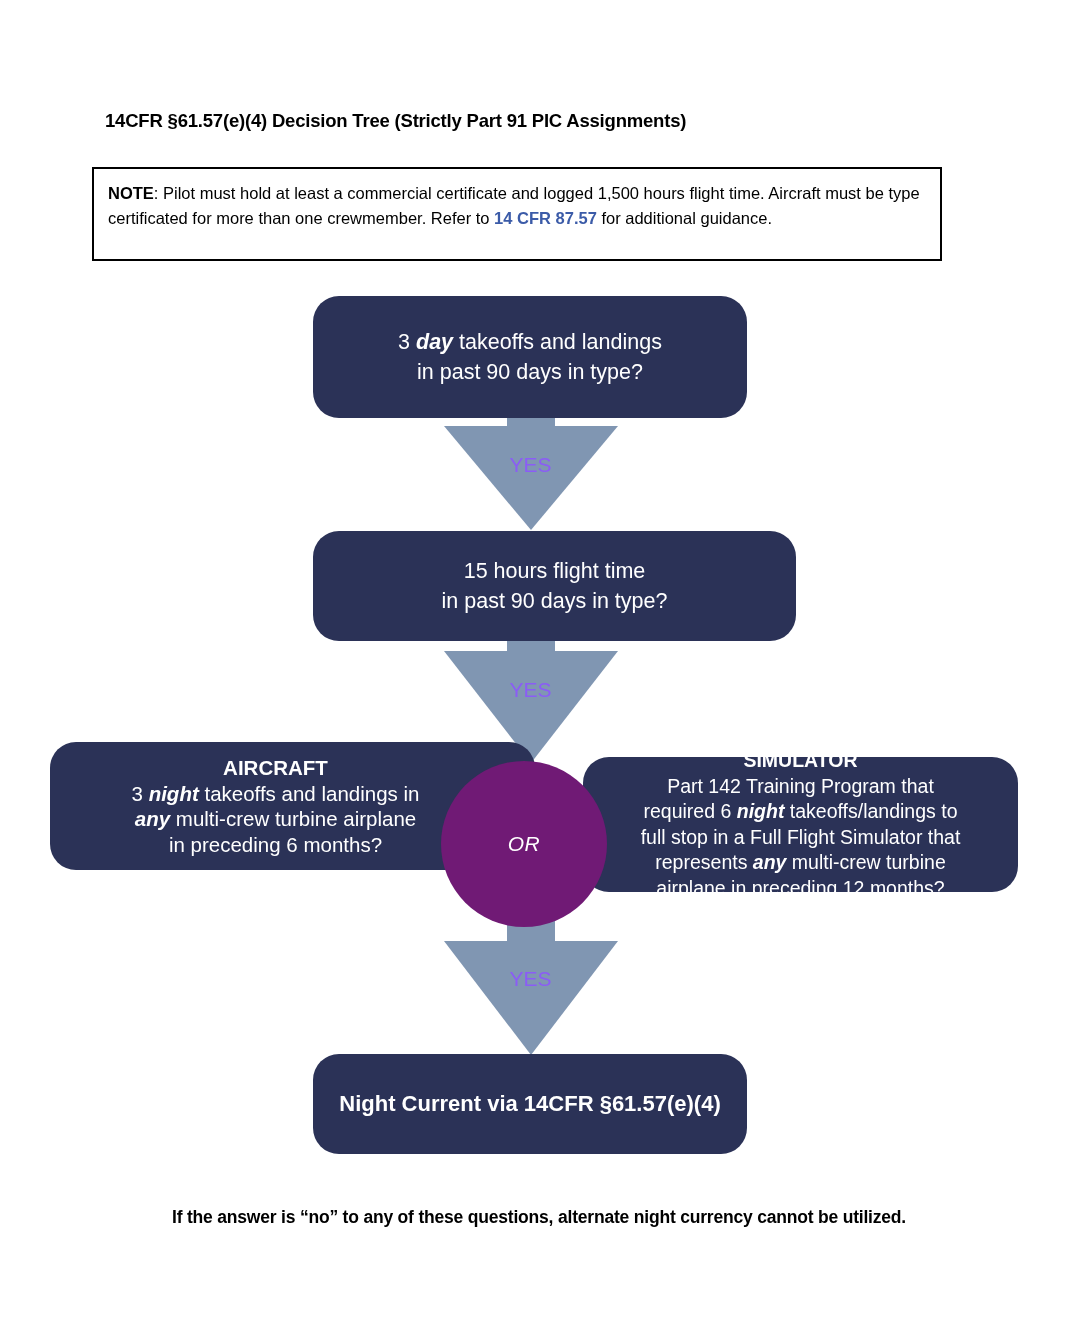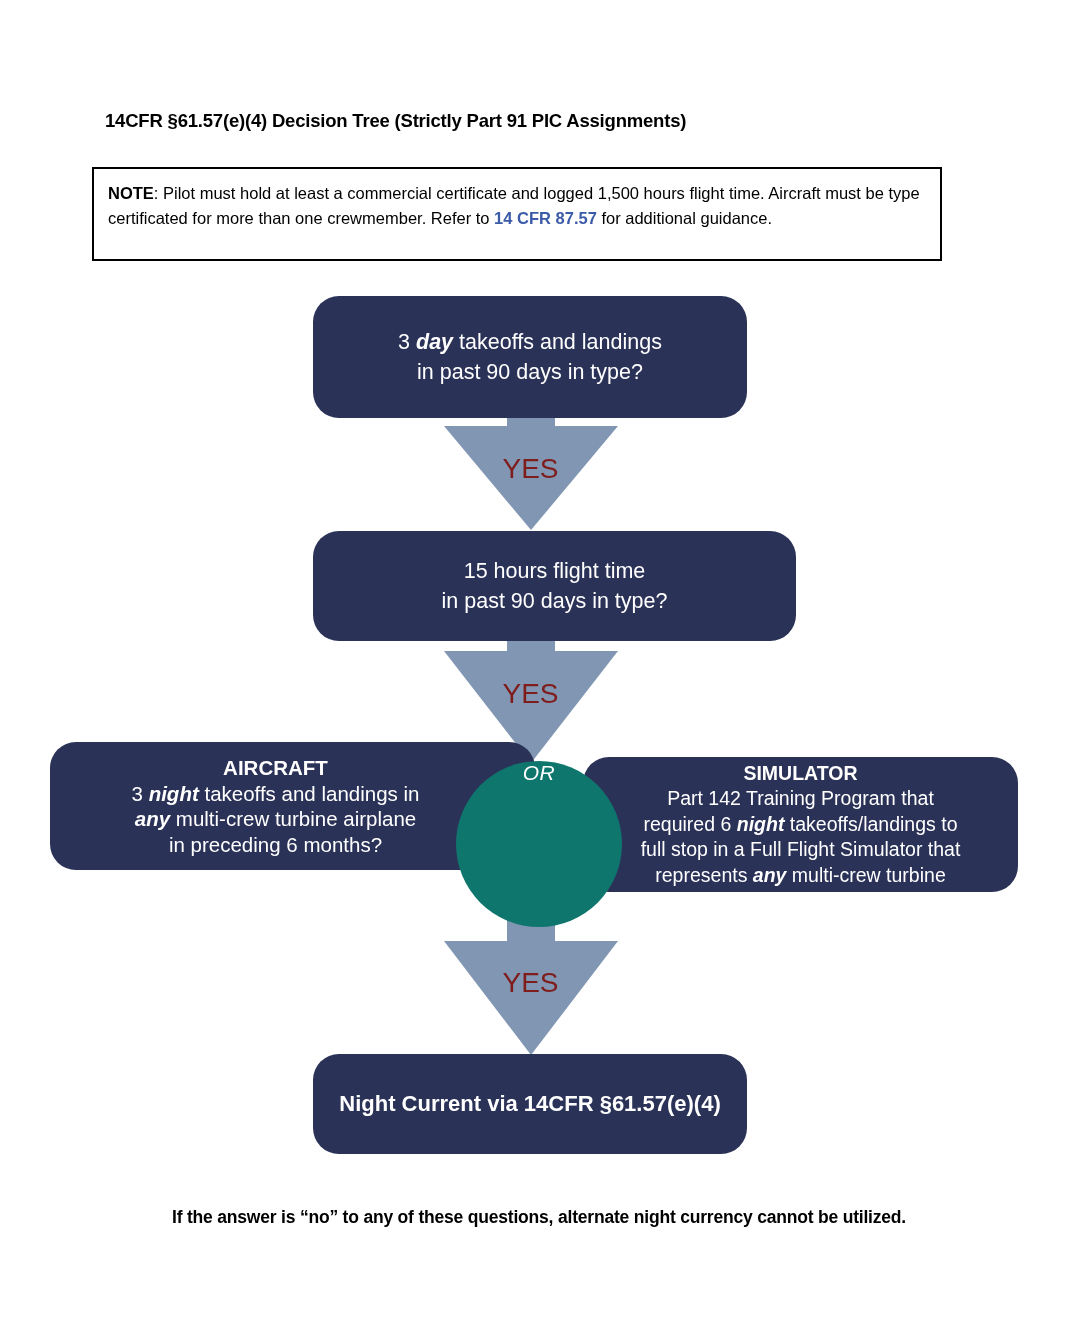--- a/index.html
+++ b/index.html
@@ -91,28 +91,29 @@
   #node-aircraft  .heading { line-height: 25.5px; font-size: 20.5px; }
   #node-result   { left: 313px; top: 1054px; width: 434px; height: 100px; }
   #node-result .line {
     font-size: 22px;
     font-weight: bold;
   }
 
   
   #or-circle {
     position: absolute;
-    left: 456px;
+    left: 441px;
     top: 761px;
     width: 166px;
     height: 166px;
     border-radius: 50%;
-    background: #0f766e;
+    background: #701a75;
     color: #ffffff;
     display: flex;
+    align-items: center;
     justify-content: center;
     z-index: 4;
   }
   #or-circle .or-label {
     font-size: 21px;
     font-style: italic;
     letter-spacing: 0.5px;
   }
 
   
@@ -140,22 +141,22 @@
     border-right-style: solid;
     border-top-style: solid;
     border-left-color: transparent;
     border-right-color: transparent;
     border-top-color: #8096b2;
   }
   .arrow .arrow-label {
     position: absolute;
     left: 50%;
     transform: translateX(-50%);
-    color: #7f1d1d;
-    font-size: 28px;
+    color: #8b5cf6;
+    font-size: 21px;
     white-space: nowrap;
   }
 
   
   #arrow-1 { left: 443px; top: 408px; width: 175px; height: 130px; }
   #arrow-1 .stem { width: 48px; height: 20px; top: 0; }
   #arrow-1 .head { top: 18px; border-left-width: 87px; border-right-width: 87px; border-top-width: 104px; }
   #arrow-1 .arrow-label { top: 45px; }
 
   
@@ -224,20 +225,21 @@
 <div id="or-circle">
   <span class="or-label">OR</span>
 </div>
 
 <div class="node" id="node-simulator">
   <div class="heading">SIMULATOR</div>
   <div class="line">Part 142 Training Program that</div>
   <div class="line"><span>required 6 </span><em>night</em><span> takeoffs/landings to</span></div>
   <div class="line">full stop in a Full Flight Simulator that</div>
   <div class="line"><span>represents </span><em>any</em><span> multi-crew turbine</span></div>
+  <div class="line">airplane in preceding 12 months?</div>
 </div>
 
 <div class="arrow" id="arrow-3">
   <div class="stem"></div>
   <div class="head"></div>
   <div class="arrow-label">YES</div>
 </div>
 
 <div class="node" id="node-result">
   <div class="line">Night Current via 14CFR §61.57(e)(4)</div>

